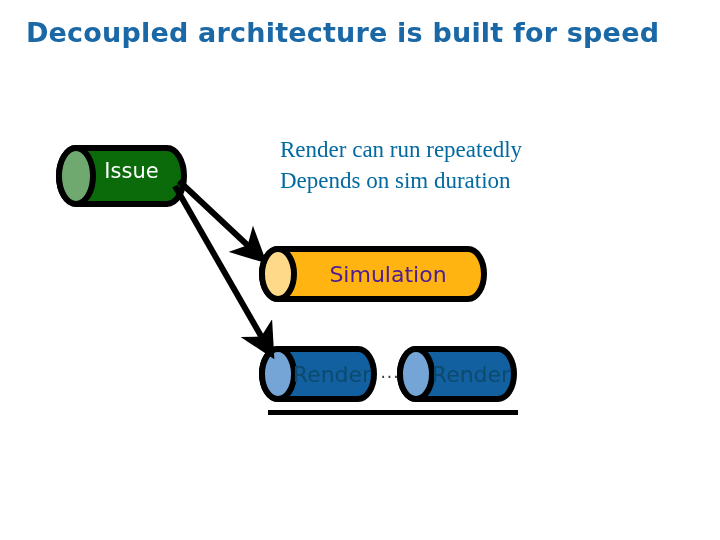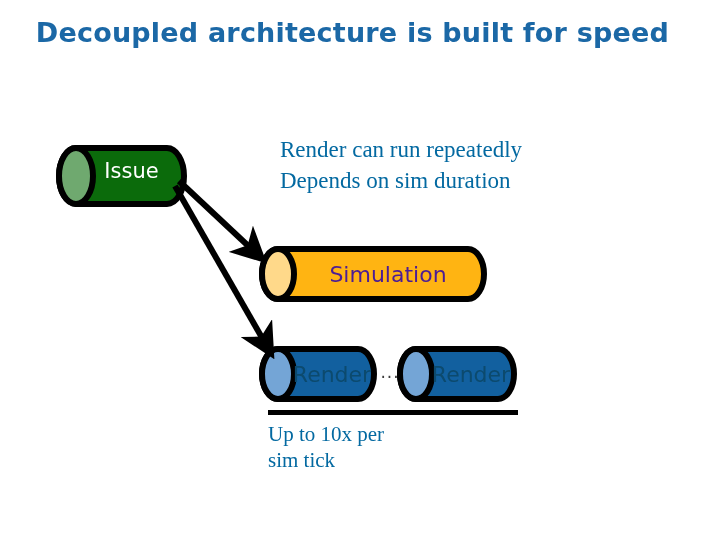--- a/index.html
+++ b/index.html
@@ -12,31 +12,30 @@
     width: 720px;
     height: 540px;
     background: #ffffff;
     overflow: hidden;
     font-family: "Liberation Sans", sans-serif;
   }
 
   
   #slide-title {
     position: absolute;
-    left: 19px;
+    left: 26px;
     top: 16px;
     width: 650px;
     color: #1b68a6;
     font-family: "DejaVu Sans", sans-serif;
     font-weight: bold;
     font-size: 27px;
     line-height: 1.24;
     letter-spacing: 0.2px;
     white-space: pre-wrap;
-    text-align: right;
   }
 
   
   .body-text {
     position: absolute;
     color: #0369a1;
     font-family: Liberation Serif, serif;
     font-size: 23px;
     line-height: 1.33;
     white-space: pre-wrap;
@@ -167,22 +166,20 @@
       <path d="M22,3 H104 A16,25 0 0 1 104,53 H22 A16,25 0 0 1 22,3 Z" fill="#12609f" stroke="#000000" stroke-width="6"></path>
       <ellipse cx="22" cy="28" rx="16" ry="25" fill="#74a5d6" stroke="#000000" stroke-width="6"></ellipse>
     </svg>
     <div class="cyl-label">
       <span>Render</span>
     </div>
   </div>
 
   <div id="underline-rule"></div>
 
-  <div class="body-text" id="tick-note">Up to 10x per
-sim tick</div>
 
   <svg id="overlay" viewBox="0 0 720 540">
     <defs>
       <marker id="arrowhead" markerWidth="6" markerHeight="6" refX="4.2" refY="3" orient="auto" markerUnits="strokeWidth">
         <path d="M0,0 L6,3 L0,6 L1.6,3 Z" fill="#000000"></path>
       </marker>
     </defs>
     <line x1="179" y1="181" x2="259" y2="256" stroke="#000000" stroke-width="6" marker-end="url(#arrowhead)"></line>
     <line x1="175" y1="186" x2="269" y2="350" stroke="#000000" stroke-width="6" marker-end="url(#arrowhead)"></line>
   </svg>

